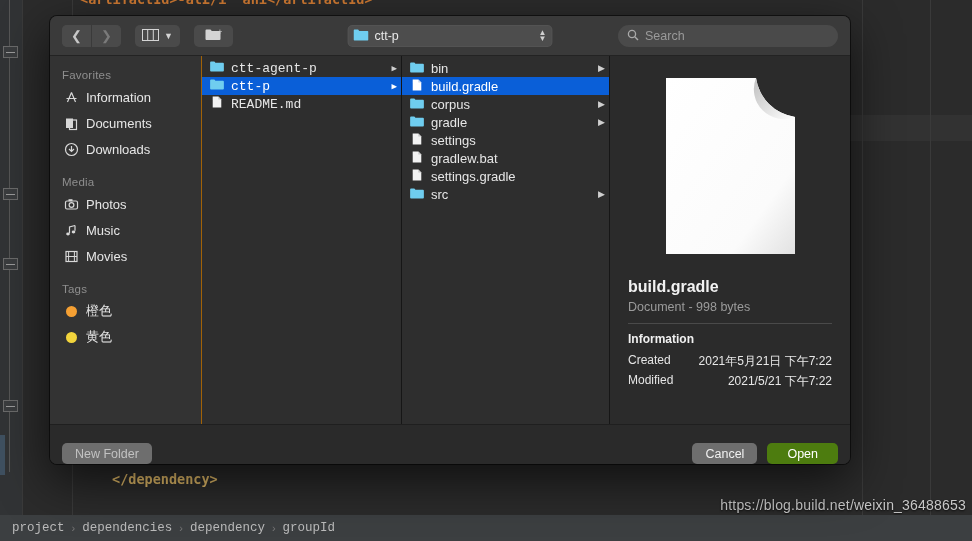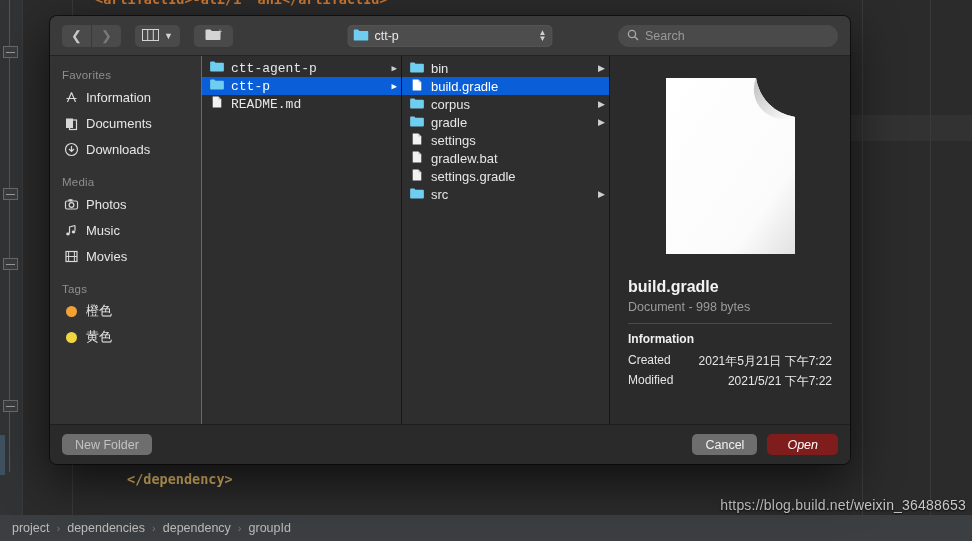--- a/index.html
+++ b/index.html
@@ -34,33 +34,33 @@
   }
   .ide-code {
     position: absolute; left: 72px; top: 0; right: 0; height: 515px;
     background: #2b2b2b;
     color: #cc7832;
     font-family: "DejaVu Sans Mono", monospace;
     font-size: 13.5px;
     font-weight: bold;
     line-height: 26px;
   }
-  .code-line { position: absolute; white-space: pre; margin-left: 15px; }
+  .code-line { position: absolute; white-space: pre; }
   .code-caret-line {
     position: absolute; left: 0; right: 0; height: 26px; background: #323232;
   }
   .vsplit {
     position: absolute; top: 0; height: 515px; width: 1px; background: #3a3a3a;
   }
   .breadcrumb-bar {
     position: absolute; left: 0; bottom: 0; width: 972px; height: 26px;
     background: #3c3f41; display: flex; align-items: center;
     padding-left: 12px; box-sizing: border-box;
   }
-  .crumb { color: #bbbbbb; font-size: 12.5px; font-family: Liberation Sans, sans-serif; }
+  .crumb { color: #bbbbbb; font-size: 12.5px; font-family: Liberation Mono, monospace; }
   .crumb-sep { color: #777; font-size: 11px; margin: 0 7px; }
   .watermark {
     position: absolute; right: 6px; bottom: 28px;
     color: #c8c8c8; font-size: 14px; letter-spacing: .2px;
     font-family: "Liberation Sans", sans-serif;
     text-shadow: 0 1px 2px rgba(0,0,0,.8);
   }
 
   
   .dialog {
@@ -148,30 +148,30 @@
   .pv-sub { color: #9b9b9b; font-size: 12.5px; margin-top: 4px; }
   .pv-rule { height: 1px; background: #4a4a4a; margin: 9px 0 8px 0; }
   .pv-sec { color: #f0f0f0; font-size: 12px; font-weight: bold; margin-bottom: 7px; }
   .pv-row { display: flex; font-size: 12px; margin-bottom: 3px; }
   .pv-key { color: #e5e5e5; width: 66px; flex: none; }
   .pv-val { color: #e8e8e8; text-align: right; flex: 1; }
 
   .footer {
     position: absolute; left: 0; bottom: 0; right: 0; height: 40px;
     background: #2a2a2a; border-top: 1px solid #1f1f1f;
-    display: flex; align-items: center; padding: 0 12px; box-sizing: border-box;
+    display: flex; align-items: flex-end; padding: 0 12px; box-sizing: border-box;
   }
   .btn {
     height: 21px; border-radius: 5px; padding: 0 13px;
     display: flex; align-items: center; justify-content: center;
     font-size: 12.5px; cursor: default; box-sizing: border-box;
   }
   .btn-grey { background: #6e6e6e; color: #f0f0f0; }
   .btn-grey.dim { color: #c2c2c2; }
-  .btn-blue { background: #7f1d1d; color: #ffffff; padding: 0 20px; font-style: italic; }
+  .btn-blue { background: #4d7c0f; color: #ffffff; padding: 0 20px; }
   .spacer { flex: 1; }
   .gap { width: 10px; }
 </style>
 </head>
 <body>
 
 <div id="root">
 
   <div class="ide">
     <div class="ide-gutter">

